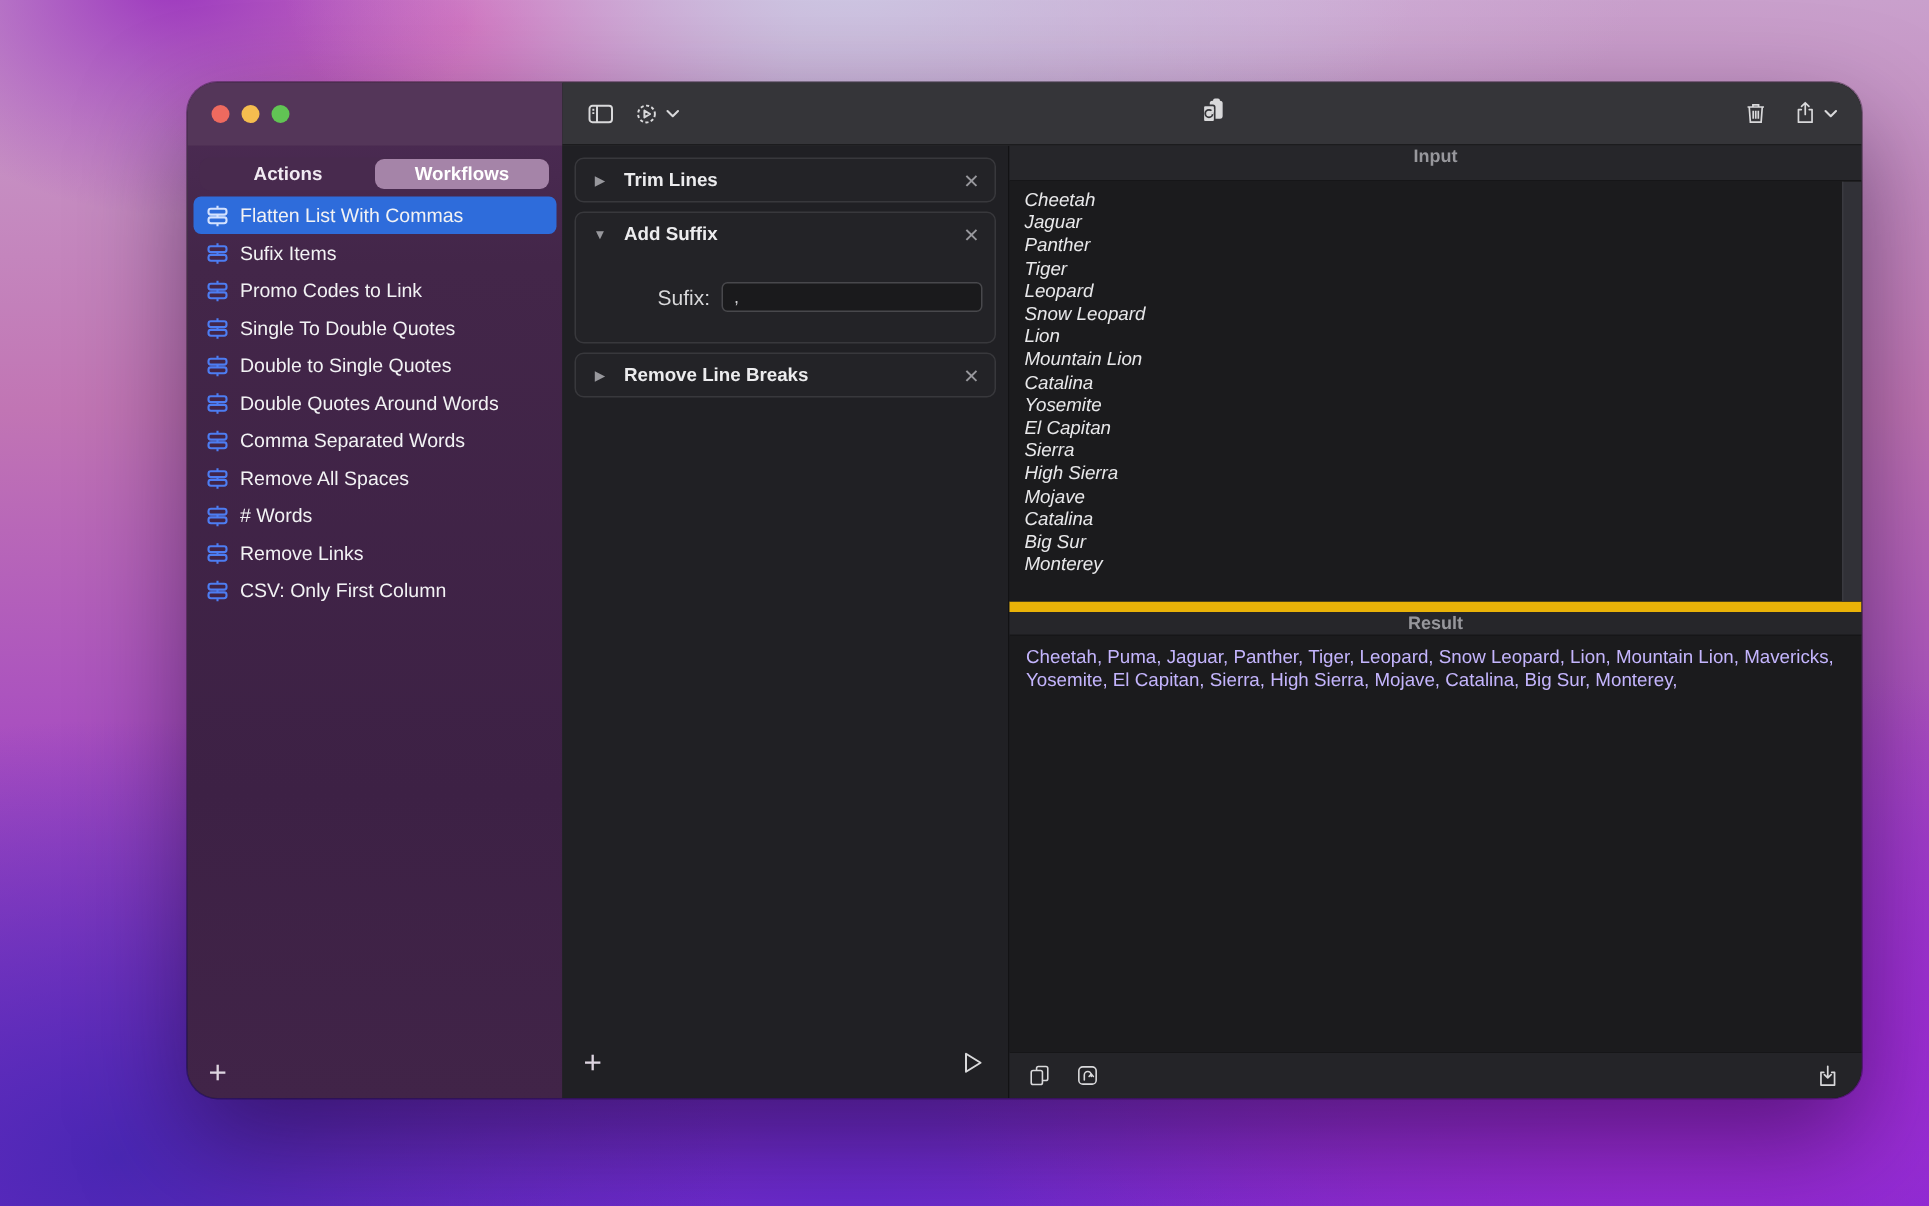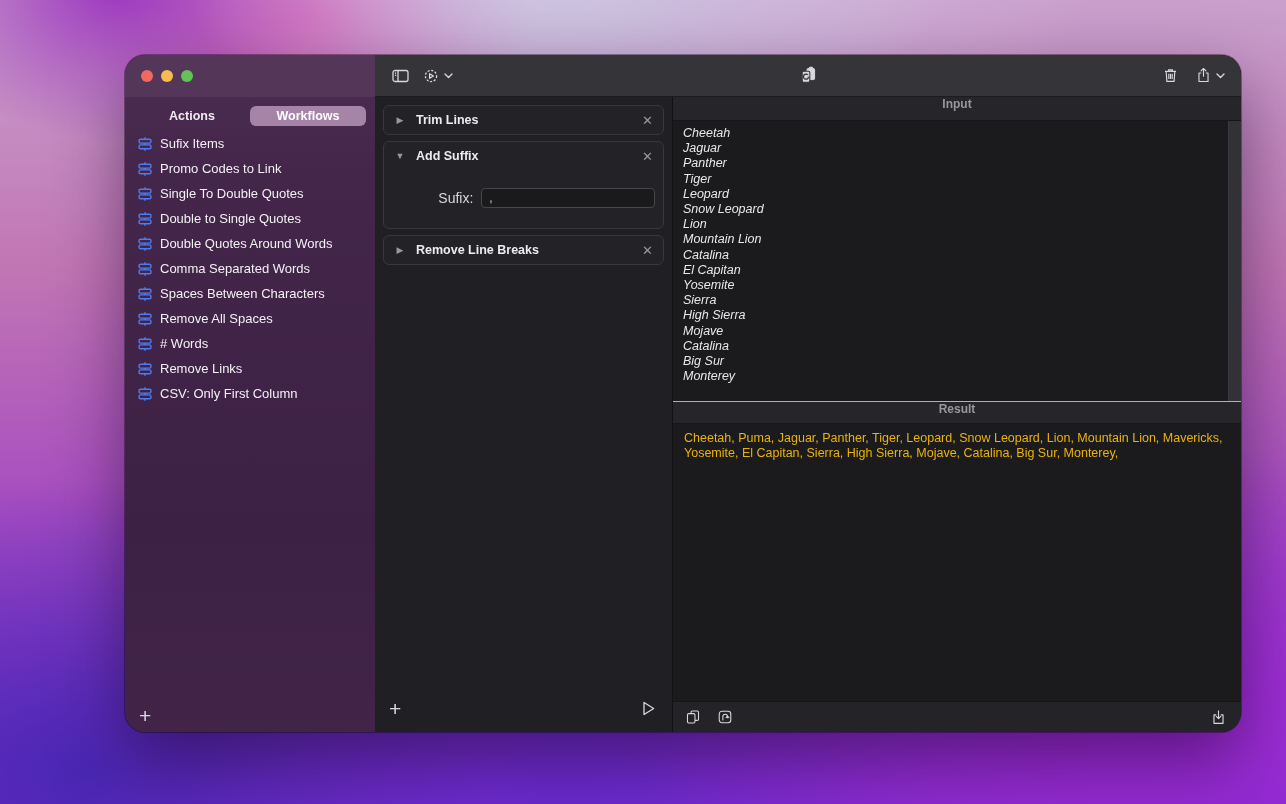--- a/index.html
+++ b/index.html
@@ -86,29 +86,29 @@
     font-family:"Liberation Sans",sans-serif; }
   .steps-footer { margin-top:auto; height:31px; display:flex; align-items:center;
     padding:0 8px 0 6px; }
   .runbtn { margin-left:auto; background:none; border:none; display:inline-flex; cursor:default; }
   .runbtn svg { stroke:#d9d9db; }
 
   
   .io { flex:1; display:flex; flex-direction:column; border-left:1px solid #121214; min-width:0; }
   .io-header { height:24px; flex:0 0 24px; background:#26262a;
     border-bottom:1px solid #161618; display:flex; align-items:flex-start; justify-content:center; }
-  .io-header.second { border-top:1px solid #eab308; height:23px; flex-basis:23px; }
+  .io-header.second { border-top:7px solid #eab308; height:23px; flex-basis:23px; }
   .io-header span { font-size:12px; font-weight:700; color:#97979c; }
   .input-area { height:280px; flex:0 0 280px; background:#1b1b1d; position:relative;
     padding:5px 10px; overflow:hidden;font-style:italic; }
   .input-line { font-size:12.5px; line-height:15.2px; color:#e8e8ea; white-space:pre; }
   .scroll-strip { position:absolute; top:0; right:0; bottom:0; width:13px;
     background:#313137; border-left:1px solid #3a3a40; }
   .result-area { flex:1; background:#1b1b1d; padding:7px 11px; min-height:0; }
-  .result-text { font-size:12.5px; line-height:15.2px; color:#eab308; }
+  .result-text { font-size:12.5px; line-height:15.2px; color:#c4b5fd; }
   .io-footer { height:31px; flex:0 0 31px; background:#242428; border-top:1px solid #161618;
     display:flex; align-items:center; gap:16px; padding:0 14px 0 12px; }
   .fbtn { background:none; border:none; display:inline-flex; cursor:default; }
   .fbtn svg { stroke:#d9d9db; }
   .fbtn.right { margin-left:auto; }
 
   svg { display:block; }
 </style>
 </head>
 <body>
@@ -124,20 +124,30 @@
           <span class="tl green"></span>
         </div>
       </div>
 
       <div class="segmented">
         <div class="seg">Actions</div>
         <div class="seg selected">Workflows</div>
       </div>
 
       <ul class="wf-list">
+        <li class="wf-item selected">
+          <span class="wf-icon">
+              <svg width="16" height="16" viewBox="0 0 16 16" fill="none" stroke-width="1.4">
+                <path d="M8 1.2v2M8 6.9v2.2M8 12.8v2"></path>
+                <rect x="2" y="3.2" width="12" height="3.9" rx="1.6"></rect>
+                <rect x="2" y="8.9" width="12" height="3.9" rx="1.6"></rect>
+              </svg>
+            </span>
+          <span class="wf-label">Flatten List With Commas</span>
+        </li>
         <li class="wf-item">
           <span class="wf-icon">
               <svg width="16" height="16" viewBox="0 0 16 16" fill="none" stroke-width="1.4">
                 <path d="M8 1.2v2M8 6.9v2.2M8 12.8v2"></path>
                 <rect x="2" y="3.2" width="12" height="3.9" rx="1.6"></rect>
                 <rect x="2" y="8.9" width="12" height="3.9" rx="1.6"></rect>
               </svg>
             </span>
           <span class="wf-label">Sufix Items</span>
         </li>
@@ -183,30 +193,20 @@
         </li>
         <li class="wf-item">
           <span class="wf-icon">
               <svg width="16" height="16" viewBox="0 0 16 16" fill="none" stroke-width="1.4">
                 <path d="M8 1.2v2M8 6.9v2.2M8 12.8v2"></path>
                 <rect x="2" y="3.2" width="12" height="3.9" rx="1.6"></rect>
                 <rect x="2" y="8.9" width="12" height="3.9" rx="1.6"></rect>
               </svg>
             </span>
           <span class="wf-label">Comma Separated Words</span>
-        </li>
-        <li class="wf-item">
-          <span class="wf-icon">
-              <svg width="16" height="16" viewBox="0 0 16 16" fill="none" stroke-width="1.4">
-                <path d="M8 1.2v2M8 6.9v2.2M8 12.8v2"></path>
-                <rect x="2" y="3.2" width="12" height="3.9" rx="1.6"></rect>
-                <rect x="2" y="8.9" width="12" height="3.9" rx="1.6"></rect>
-              </svg>
-            </span>
-          <span class="wf-label">Spaces Between Characters</span>
         </li>
         <li class="wf-item">
           <span class="wf-icon">
               <svg width="16" height="16" viewBox="0 0 16 16" fill="none" stroke-width="1.4">
                 <path d="M8 1.2v2M8 6.9v2.2M8 12.8v2"></path>
                 <rect x="2" y="3.2" width="12" height="3.9" rx="1.6"></rect>
                 <rect x="2" y="8.9" width="12" height="3.9" rx="1.6"></rect>
               </svg>
             </span>
           <span class="wf-label">Remove All Spaces</span>
@@ -367,22 +367,22 @@
           <div class="input-area">
             <div class="input-line">Cheetah</div>
             <div class="input-line">Jaguar</div>
             <div class="input-line">Panther</div>
             <div class="input-line">Tiger</div>
             <div class="input-line">Leopard</div>
             <div class="input-line">Snow Leopard</div>
             <div class="input-line">Lion</div>
             <div class="input-line">Mountain Lion</div>
             <div class="input-line">Catalina</div>
+            <div class="input-line">Yosemite</div>
             <div class="input-line">El Capitan</div>
-            <div class="input-line">Yosemite</div>
             <div class="input-line">Sierra</div>
             <div class="input-line">High Sierra</div>
             <div class="input-line">Mojave</div>
             <div class="input-line">Catalina</div>
             <div class="input-line">Big Sur</div>
             <div class="input-line">Monterey</div>
             <div class="scroll-strip"></div>
           </div>
 
           <div class="io-header second">

